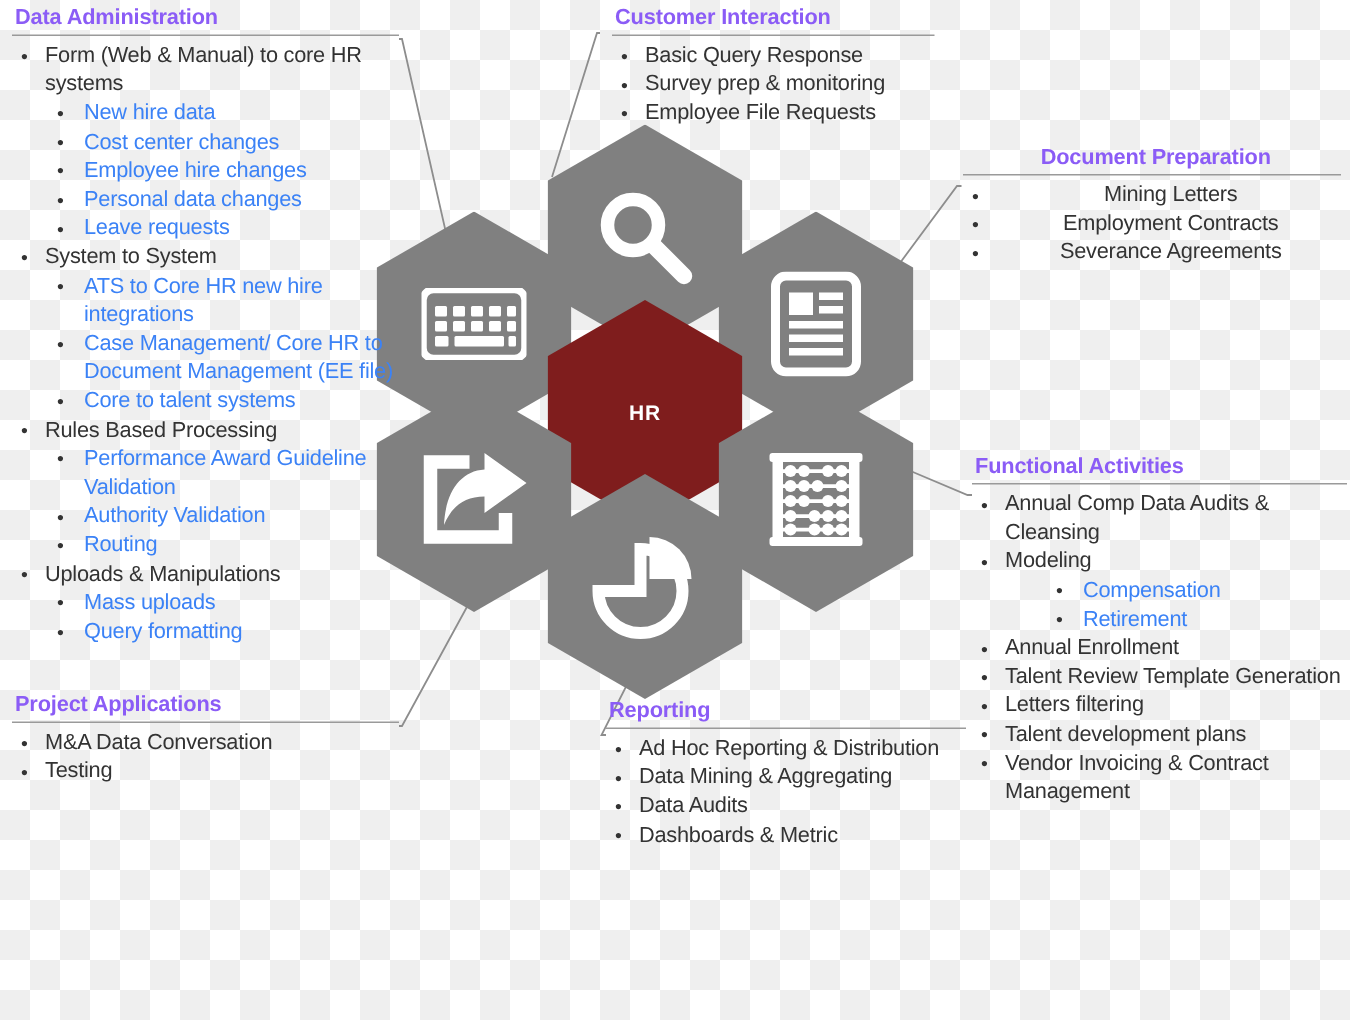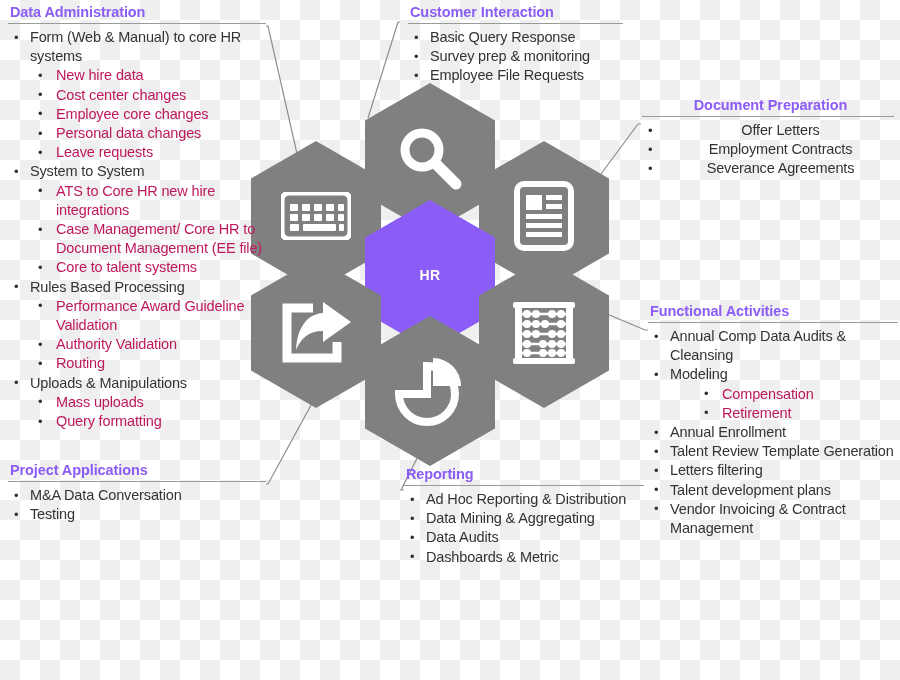--- a/index.html
+++ b/index.html
@@ -31,21 +31,21 @@
     font-size:14.5px;line-height:19.2px;color:#333;
     letter-spacing:-0.15px;
   }
   ul.lv1 > li::before{
     content:"\2022";position:absolute;left:6px;top:-0.5px;
     font-size:13px;color:#333;
   }
   ul.lv2{list-style:none;margin:0;padding:0;}
   ul.lv2 > li{
     position:relative;padding-left:26px;
-    font-size:14.5px;line-height:19.2px;color:#be185d;
+    font-size:14.5px;line-height:19.2px;color:#3b82f6;
     letter-spacing:-0.15px;
   }
   ul.lv2 > li::before{
     content:"\2022";position:absolute;left:8px;top:-0.5px;
     font-size:13px;color:#333;
   }
 
   
   #blk-data-admin      {left:8px;  top:4px;   width:262px;}
   #blk-project-apps    {left:8px;  top:462px; width:262px;}
@@ -60,21 +60,21 @@
   #blk-docprep .rule     {width:252px;}
   #blk-functional .rule  {width:250px;}
   #blk-reporting .rule   {width:240px;}
 
   
   .hex{
     position:absolute;width:130px;height:150px;
     background:#808080;
     clip-path:polygon(50% 0%,100% 25%,100% 75%,50% 100%,0% 75%,0% 25%);
   }
-  .hex.blue{background:#8b5cf6;text-align:right;}
+  .hex.blue{background:#7f1d1d;text-align:right;}
   .hex-icon{
     position:absolute;left:0;top:0;width:100%;height:100%;
     display:flex;align-items:center;justify-content:center;
   }
   .hex-icon svg{display:block;}
   .hex-label{
     position:absolute;left:0;top:0;width:100%;height:100%;
     display:flex;align-items:center;justify-content:center;
     color:#fff;font-size:14px;font-weight:bold;letter-spacing:0.5px;
   }
@@ -229,21 +229,21 @@
 
   <div class="block" id="blk-data-admin">
     <div class="blk-title">Data Administration</div>
     <div class="rule"></div>
     <ul class="lv1">
       <li>
         <span>Form (Web &amp; Manual) to core HR systems</span>
         <ul class="lv2">
           <li>New hire data</li>
           <li>Cost center changes</li>
-          <li>Employee core changes</li>
+          <li>Employee hire changes</li>
           <li>Personal data changes</li>
           <li>Leave requests</li>
         </ul>
       </li>
       <li>
         <span>System to System</span>
         <ul class="lv2">
           <li>ATS to Core HR new hire integrations</li>
           <li>Case Management/ Core HR to Document Management (EE file)</li>
           <li>Core to talent systems</li>
@@ -283,21 +283,21 @@
       <li>Basic Query Response</li>
       <li>Survey prep &amp; monitoring</li>
       <li>Employee File Requests</li>
     </ul>
   </div>
 
   <div class="block" id="blk-docprep">
     <div class="blk-title">Document Preparation</div>
     <div class="rule"></div>
     <ul class="lv1">
-      <li>Offer Letters</li>
+      <li>Mining Letters</li>
       <li>Employment Contracts</li>
       <li>Severance Agreements</li>
     </ul>
   </div>
 
   <div class="block" id="blk-functional">
     <div class="blk-title">Functional Activities</div>
     <div class="rule"></div>
     <ul class="lv1">
       <li>Annual Comp Data Audits &amp; Cleansing</li>

